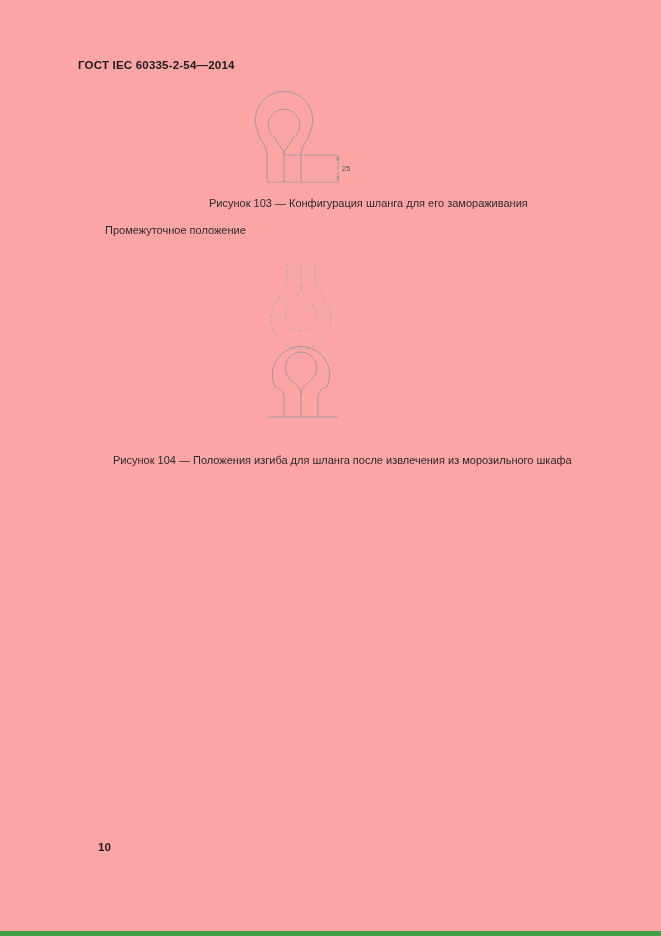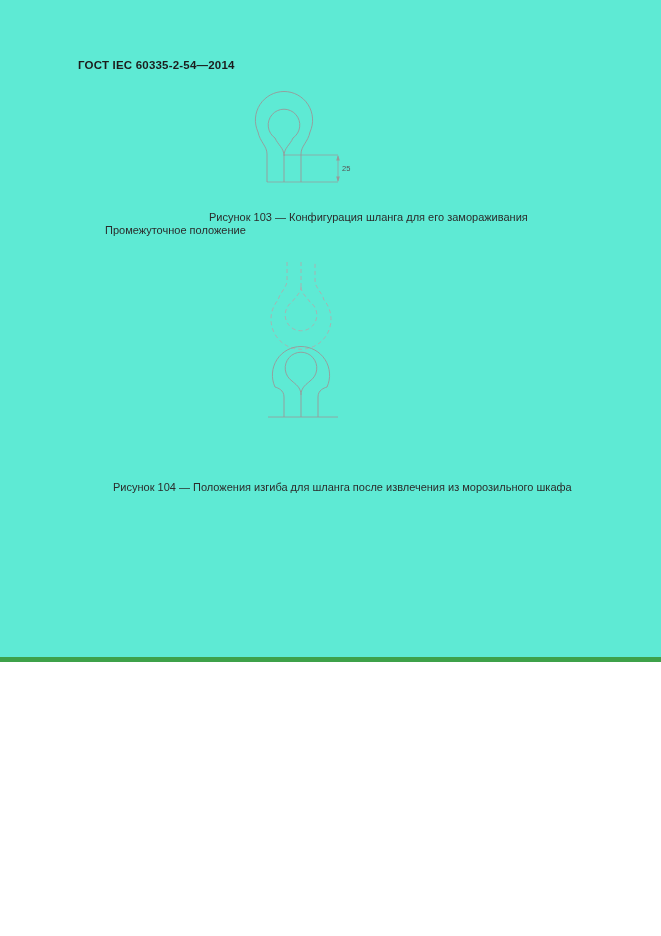--- a/index.html
+++ b/index.html
@@ -4,22 +4,22 @@
 <style>
   html, body {
     margin: 0;
     padding: 0;
     background: #ffffff;
     font-family: "Liberation Sans", sans-serif;
   }
   .page {
     position: relative;
     width: 661px;
-    height: 662px;
-    background: #5eead4;
+    height: 936px;
+    background: #fca5a5;
     overflow: hidden;
   }
   .doc-header {
     position: absolute;
     left: 78px;
     top: 59px;
     font-size: 11.5px;
     font-weight: bold;
     color: #1c1c1c;
     letter-spacing: 0.2px;
@@ -29,22 +29,22 @@
     position: absolute;
   }
   .fig103-svg { left: 250px; top: 88px; width: 120px; height: 100px; }
   .fig104-svg { left: 255px; top: 257px; width: 96px; height: 166px; }
   .caption {
     position: absolute;
     font-size: 11px;
     color: #2b2b2b;
     white-space: nowrap;
   }
-  .cap103 { left: 185px; top: 211px; padding-left: 24px; }
-  .cap104 { left: 113px; top: 481px; }
+  .cap103 { left: 185px; top: 197px; padding-left: 24px; }
+  .cap104 { left: 113px; top: 454px; }
   .body-text {
     position: absolute;
     font-size: 11px;
     color: #2b2b2b;
     white-space: nowrap;
   }
   .t-intermediate { left: 105px; top: 224px; }
   .t-bend { left: 105px; top: 453px; }
   .page-num {
     position: absolute;

